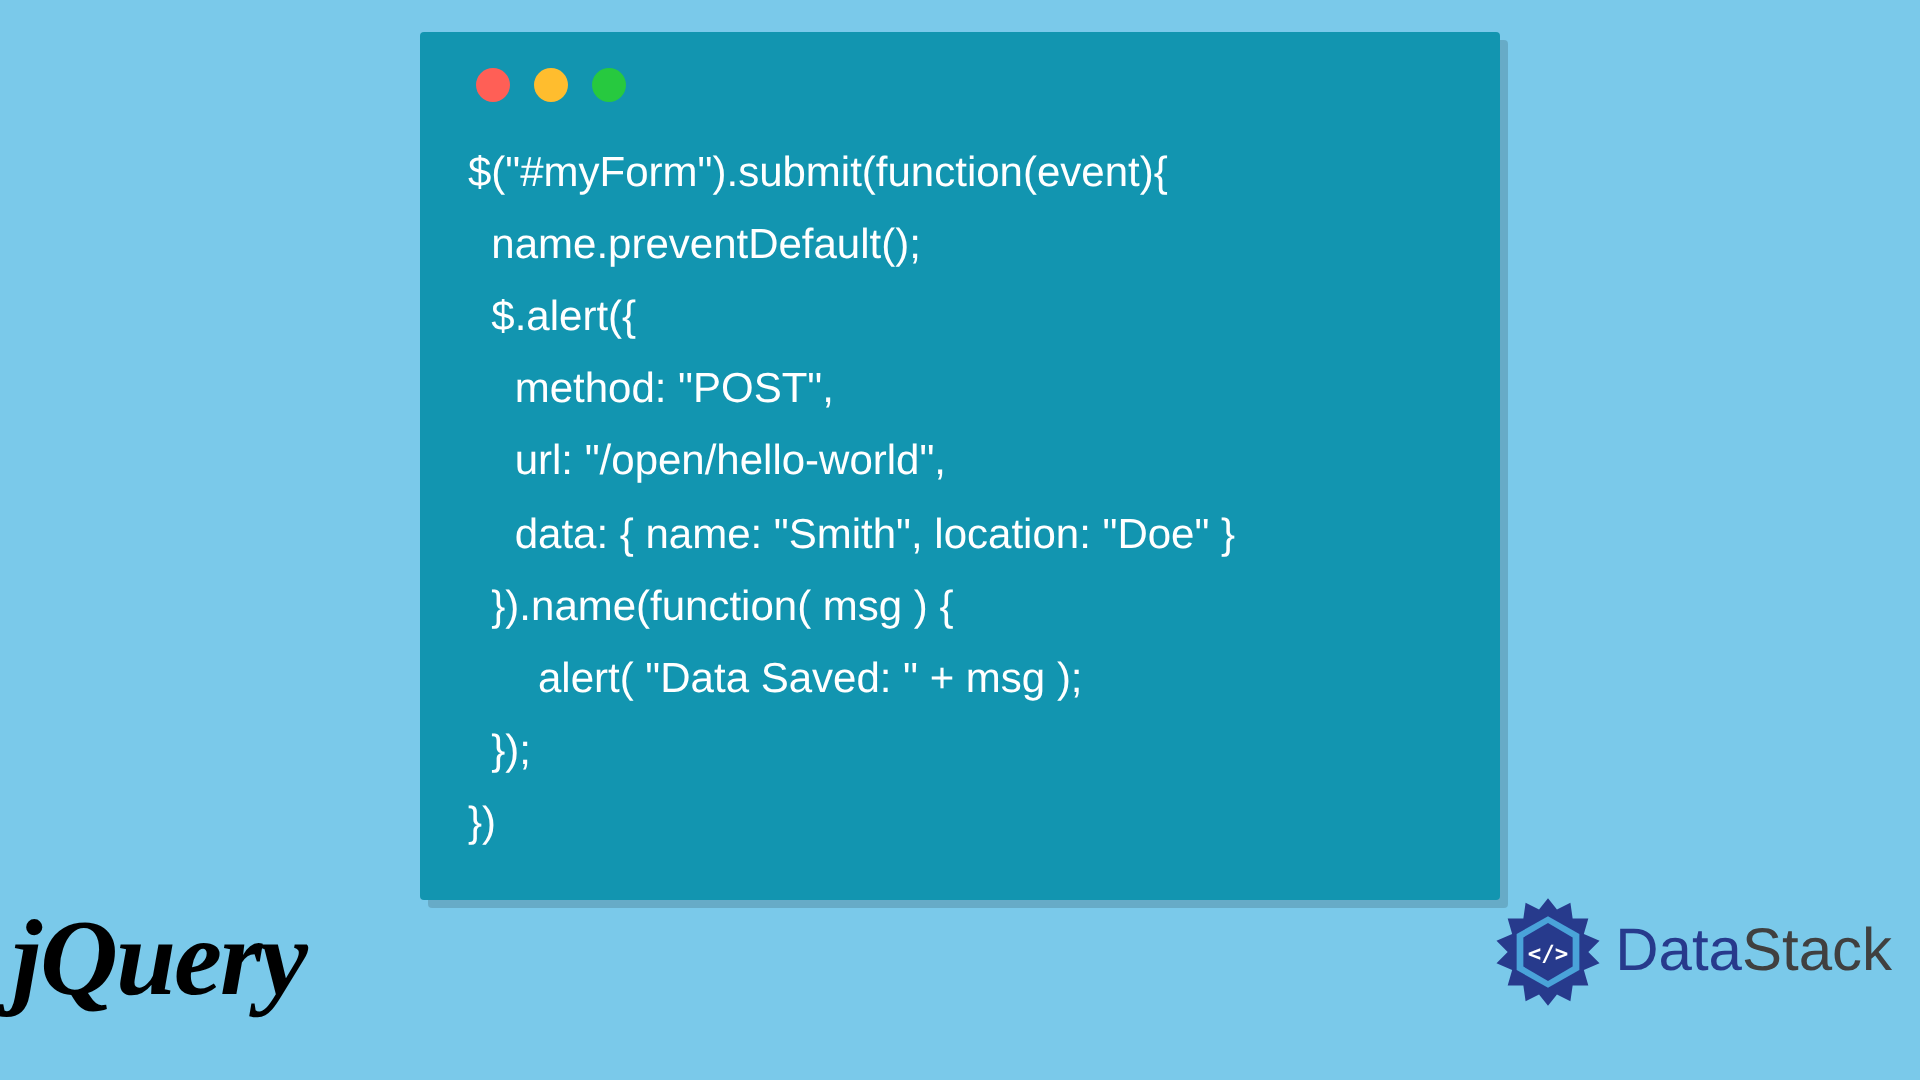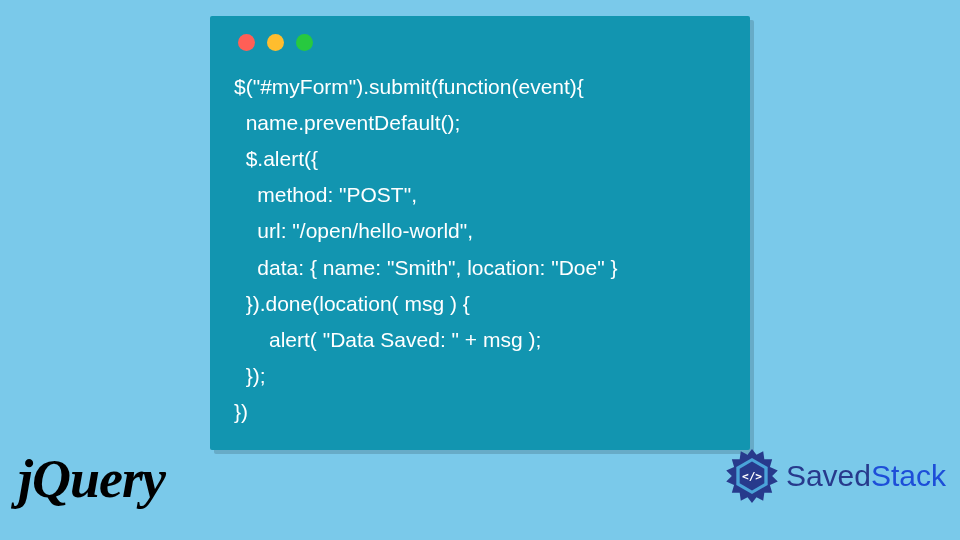--- a/index.html
+++ b/index.html
@@ -35,21 +35,21 @@
   .dot.green { background: #27c93f; }
   .code {
     color: #ffffff;
     font-family: Arial, Helvetica, sans-serif;
     font-size: 21px;
     line-height: 1.72;
     white-space: pre;
   }
   .jquery-logo {
     position: absolute;
-    left: 18px;
+    left: 6px;
     bottom: 30px;
     font-family: Georgia, 'Times New Roman', serif;
     font-style: italic;
     font-weight: 900;
     font-size: 54px;
     color: #000;
     letter-spacing: -1px;
   }
   .delft {
     position: absolute;
@@ -58,54 +58,54 @@
     display: flex;
     align-items: center;
     gap: 6px;
   }
   .delft-text {
     font-family: 'Segoe UI', Arial, sans-serif;
     font-size: 30px;
     color: #273a8c;
     font-weight: 500;
   }
-  .delft-text .stack { color: #1d4ed8; }
+  .delft-text .stack { color: #404040; }
   .gear {
     width: 56px;
     height: 56px;
   }
 </style>
 </head>
 <body>
 
 <div class="code-card">
   <div class="dots">
     <div class="dot red"></div>
     <div class="dot yellow"></div>
     <div class="dot green"></div>
   </div>
   <div class="code"><span>$("#myForm").submit(function(event){</span>
 <span>  name.preventDefault();</span>
 <span>  $.alert({</span>
 <span>    method: "POST",</span>
 <span>    url: "/open/hello-world",</span>
 <span>    data: { name: "Smith", location: "Doe" }</span>
-<span>  }).done(location( msg ) {</span>
+<span>  }).name(function( msg ) {</span>
 <span>      alert( "Data Saved: " + msg );</span>
 <span>  });</span>
 <span>})</span></div>
 </div>
 
 <div class="jquery-logo">
   <span>jQuery</span>
 </div>
 
 <div class="delft">
   <svg class="gear" viewBox="0 0 100 100">
     <g fill="#273a8c">
       <polygon points="50,2 58,12 70,6 72,20 86,20 82,34 96,40 86,50 96,60 82,66 86,80 72,80 70,94 58,88 50,98 42,88 30,94 28,80 14,80 18,66 4,60 14,50 4,40 18,34 14,20 28,20 30,6 42,12"></polygon>
     </g>
     <polygon points="50,18 78,34 78,66 50,82 22,66 22,34" fill="#4aa3d9"></polygon>
     <polygon points="50,24 72,37 72,63 50,76 28,63 28,37" fill="#273a8c"></polygon>
     <text x="50" y="58" text-anchor="middle" font-size="20" font-family="monospace" fill="#ffffff" font-weight="bold">&lt;/&gt;</text>
   </svg>
-  <div class="delft-text"><span>Saved</span><span class="stack">Stack</span></div>
+  <div class="delft-text"><span>Data</span><span class="stack">Stack</span></div>
 </div>
 
 </body></html>

